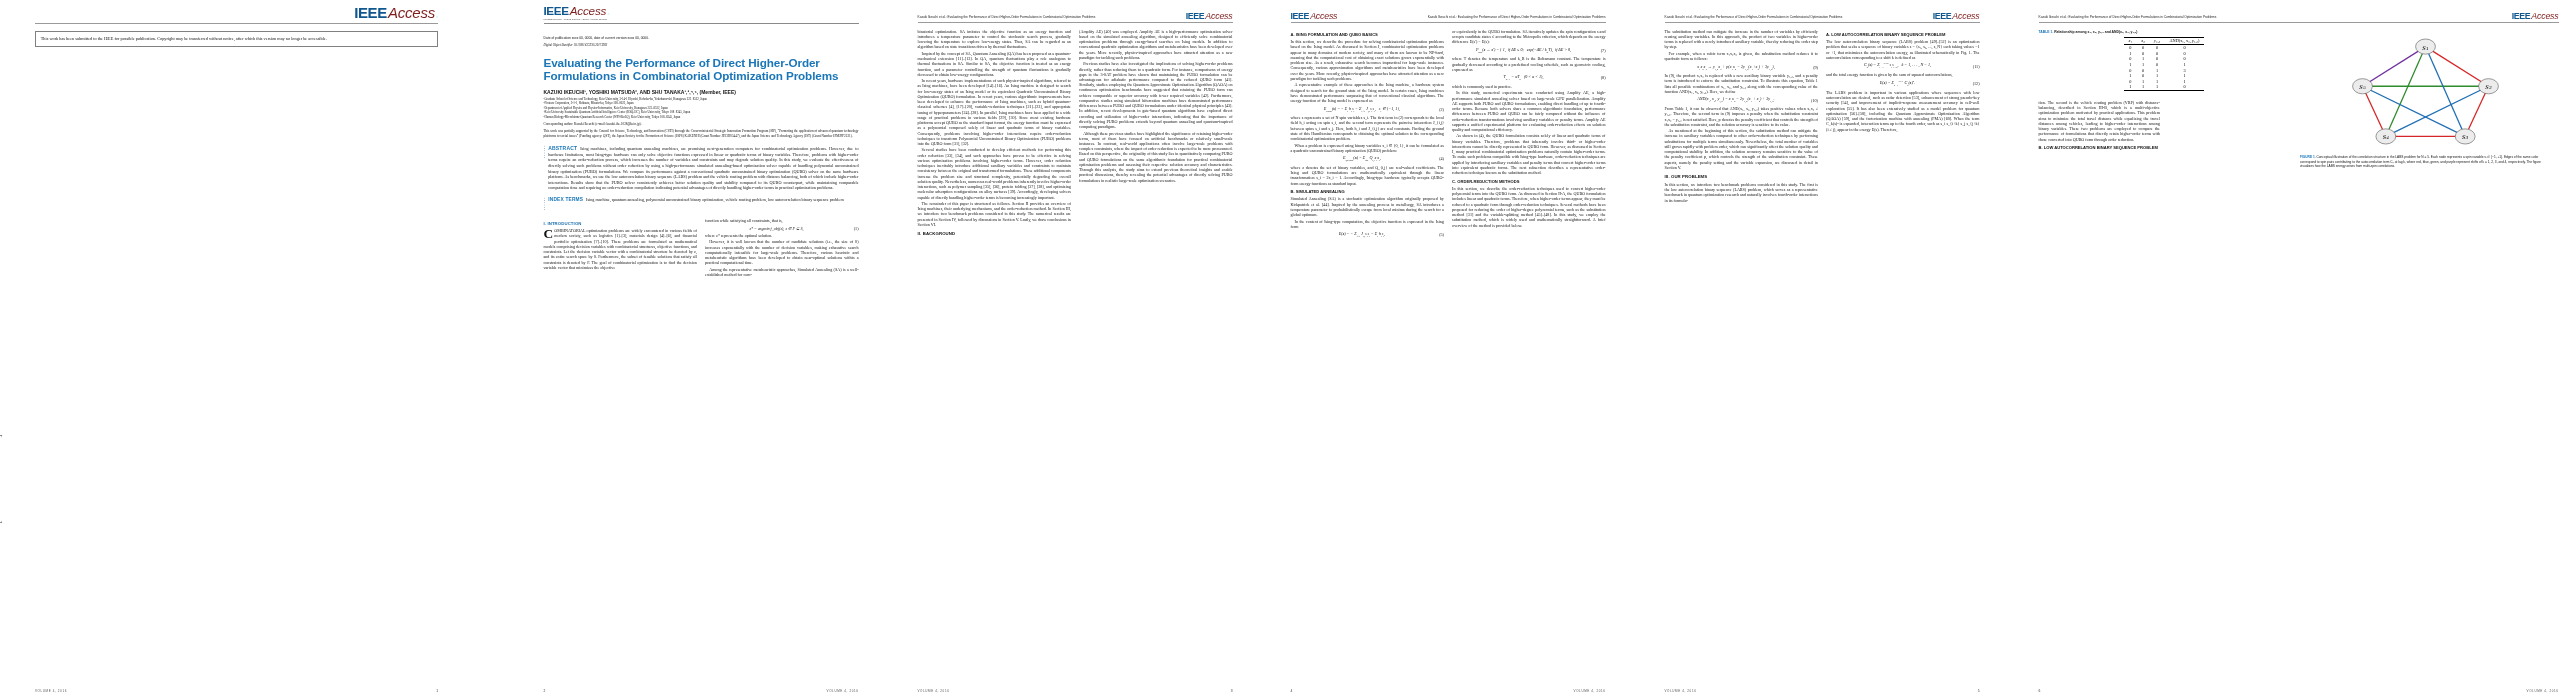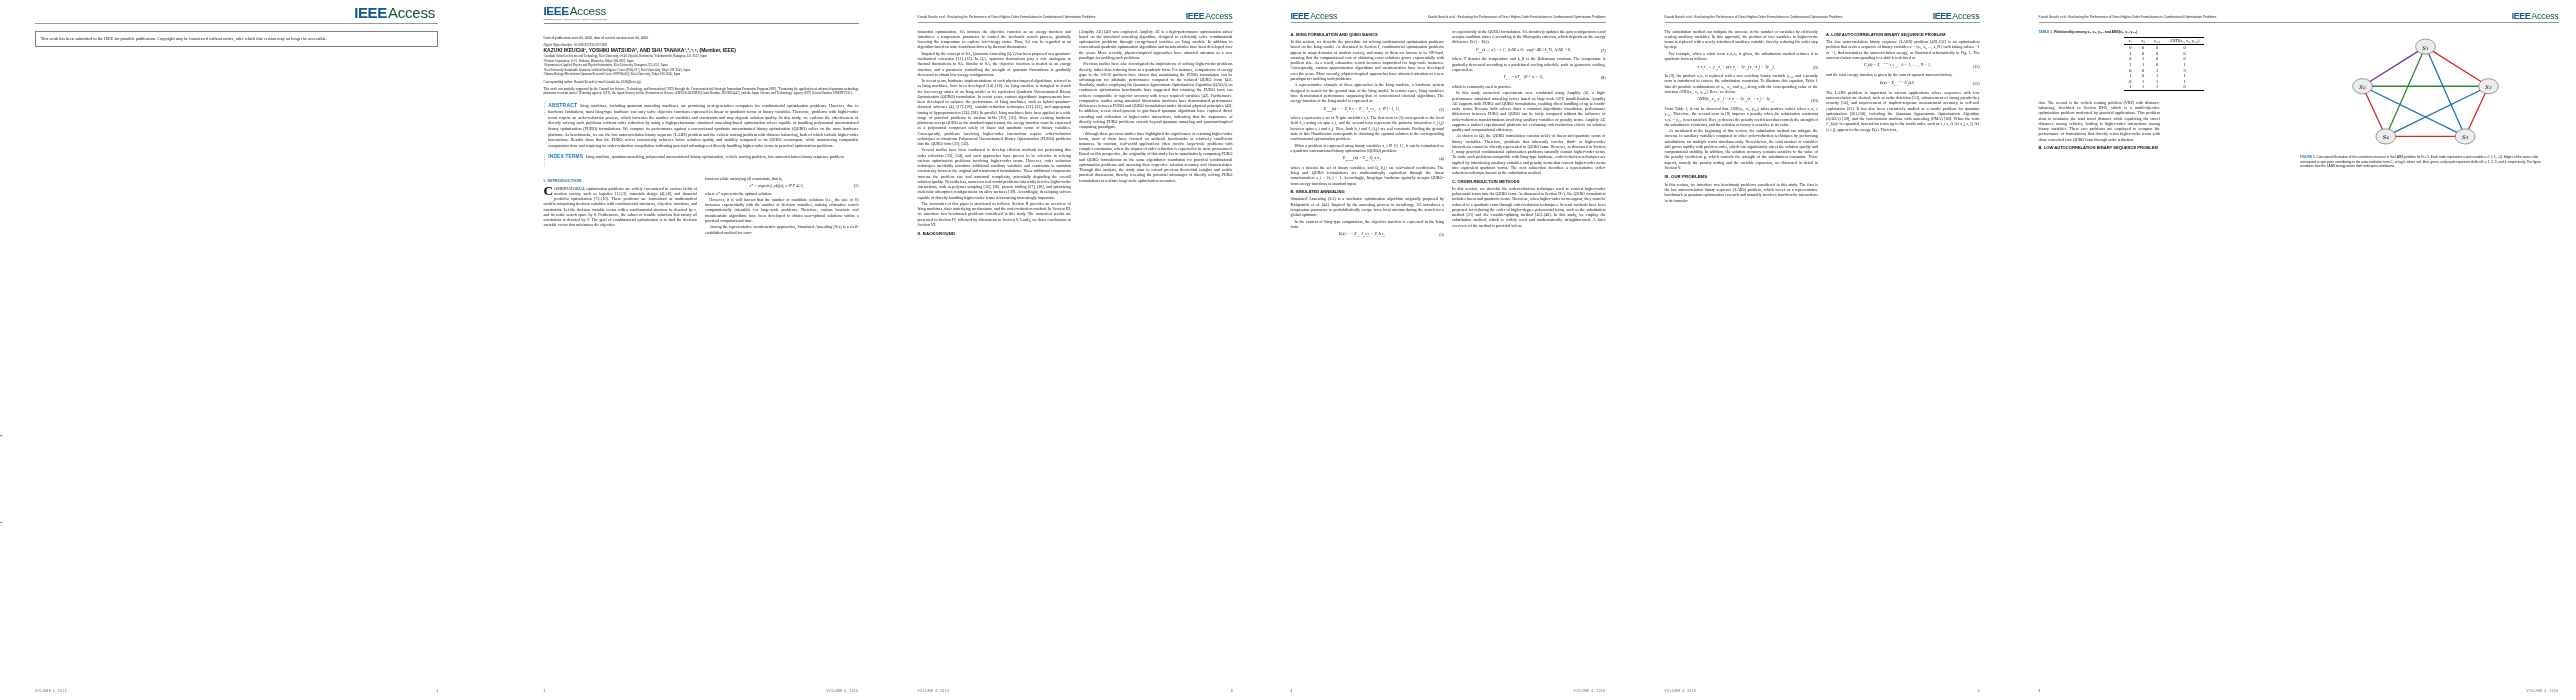--- a/index.html
+++ b/index.html
@@ -15,21 +15,21 @@
   .sec-head{font-family:"Liberation Sans",sans-serif;font-size:4.3px;font-weight:bold;color:#1a6fae;letter-spacing:0.1px;margin:4.1px 0 2.3px 0;text-transform:uppercase;}
   .sec-head.black{color:#111;}
   .subsec-head{font-family:"Liberation Sans",sans-serif;font-size:4.1px;font-weight:bold;color:#111;margin:3.5px 0 1.8px 0;}
 
   .col2{display:flex;gap:8.2px;}
   .col{flex:1;min-width:0;}
 
   
   .ieee-logo{display:flex;align-items:baseline;gap:1.2px;font-family:"Liberation Sans",sans-serif;line-height:1;}
   .ieee-logo .ie{font-weight:bold;color:#10578f;letter-spacing:-0.4px;}
-  .ieee-logo .acc{color:#14532d;font-weight:500;letter-spacing:-0.2px;}
+  .ieee-logo .acc{font-style:italic;color:#7f1d1d;font-weight:500;letter-spacing:-0.2px;}
   .ieee-logo .tm{font-size:2.3px;color:#35a8e0;vertical-align:super;}
   .logo-big .ie{font-size:15px;}
   .logo-big .acc{font-size:15px;}
   .logo-mid .ie{font-size:11.7px;}
   .logo-mid .acc{font-size:11.7px;}
   .logo-sm .ie{font-size:8.8px;}
   .logo-sm .acc{font-size:8.8px;}
   .logo-tag{font-family:"Liberation Sans",sans-serif;font-size:2.4px;color:#333;margin-top:1.2px;letter-spacing:0.1px;}
   .logo-tag .sep{color:#35a8e0;}
 
@@ -122,20 +122,21 @@
         <span class="sep">|</span>
         <span>Open Access Journal</span>
       </div>
       <div class="rule2" style="margin-top:2.3px;"></div>
 
       <div style="margin-top:11.7px;">
         <div class="pubdate">Date of publication xxxx 00, 0000, date of current version xxxx 00, 0000.</div>
         <div class="doi">Digital Object Identifier 10.1109/ACCESS.2017.DOI</div>
       </div>
 
+      <div class="paper-title">Evaluating the Performance of Direct Higher-Order Formulations in Combinatorial Optimization Problems</div>
 
       <div class="authors">KAZUKI IKEUCHI¹, YOSHIKI MATSUDA², AND SHU TANAKA¹,³,⁴,⁵, (Member, IEEE)</div>
       <div class="affil">
         <div>¹Graduate School of Science and Technology, Keio University, 3-14-1 Hiyoshi, Kohoku-ku, Yokohama-shi, Kanagawa 223–8522, Japan</div>
         <div>²Fixstars Corporation, 3-1-1, Shibaura, Minato-ku, Tokyo 108–0023, Japan</div>
         <div>³Department of Applied Physics and Physico-Informatics, Keio University, Kanagawa 223–8522, Japan</div>
         <div>⁴Keio University Sustainable Quantum Artificial Intelligence Center (KSQAIC), Keio University, Tokyo 108–8345, Japan</div>
         <div>⁵Human Biology-Microbiome-Quantum Research Center (WPI-Bio2Q), Keio University, Tokyo 108–8345, Japan</div>
       </div>
       <div class="corr">Corresponding author: Kazuki Ikeuchi (e-mail: kazuki.ike.1028@keio.jp).</div>

